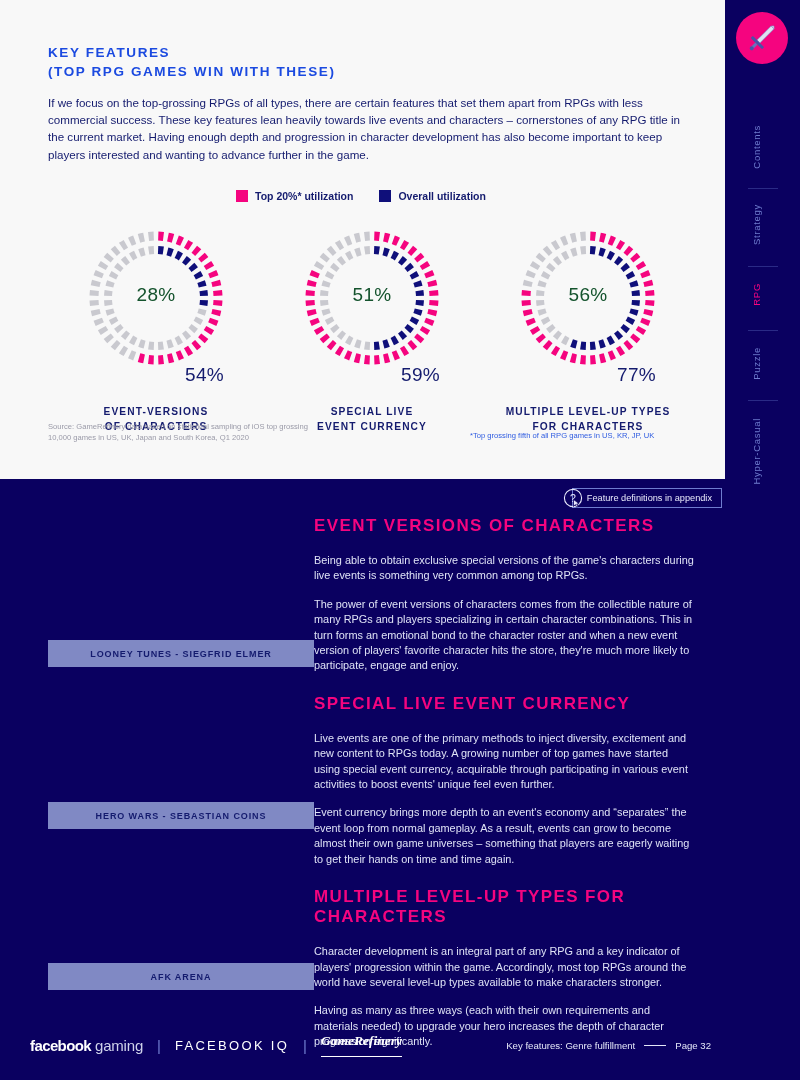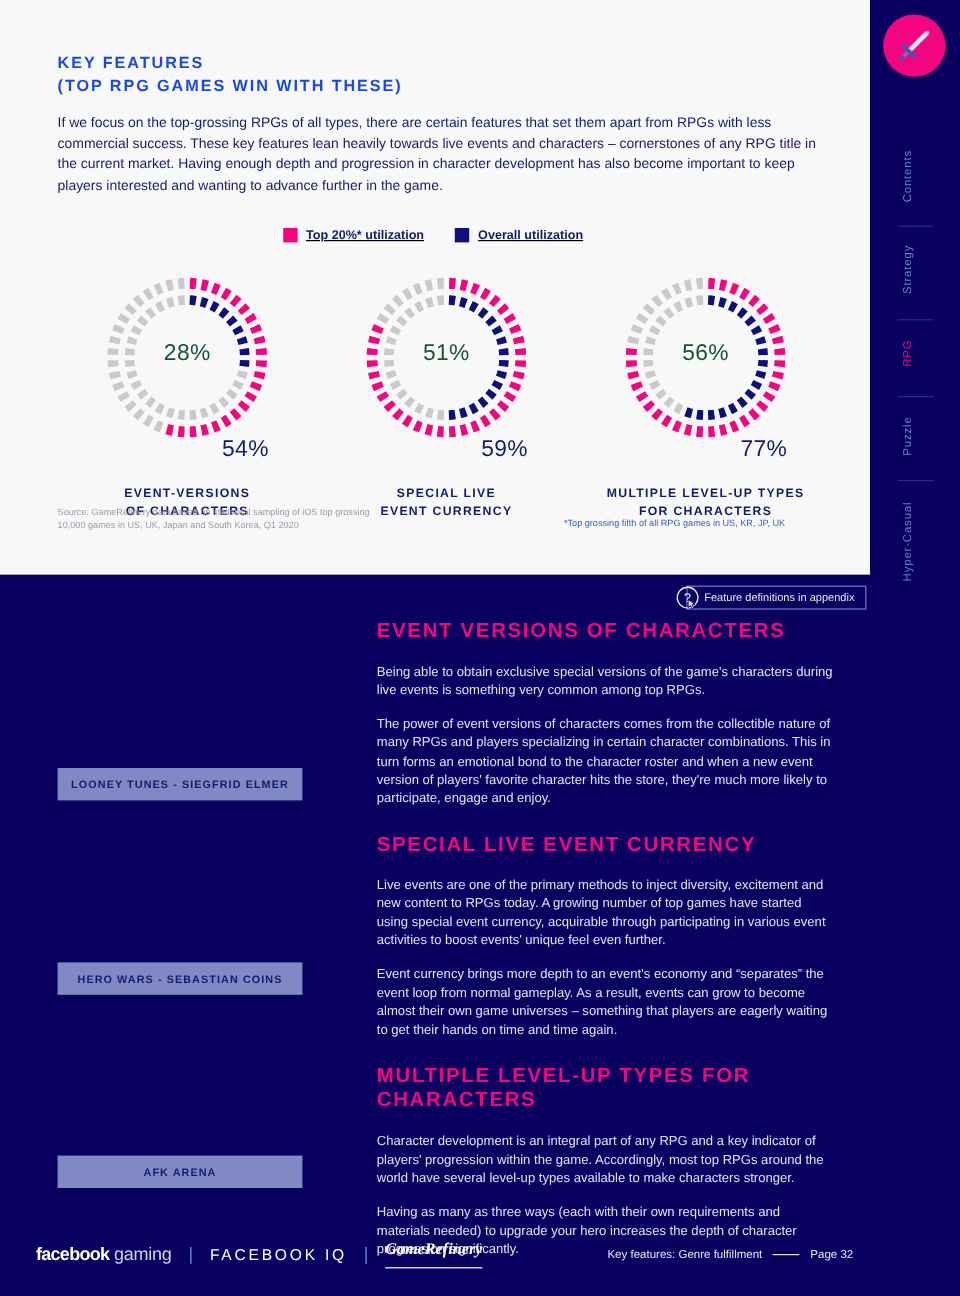--- a/index.html
+++ b/index.html
@@ -33,21 +33,21 @@
     position: absolute; left: 48px; top: 94px; width: 650px;
     color: #141b6e;
     font-size: 11.6px; line-height: 17.2px;
   }
 
   
   #legend {
     position: absolute; left: 236px; top: 190px;
     display: flex; align-items: center; gap: 26px;
   }
-  .legend-entry { display: flex; align-items: flex-start; gap: 7px; text-decoration: underline; }
+  .legend-entry { display: flex; align-items: flex-start; gap: 7px; }
   .legend-swatch { width: 12px; height: 12px; display: block; }
   .legend-label {
     font-size: 10.5px; font-weight: bold; color: #141b6e;
   }
 
   
   #donut-row {
     position: absolute; left: 48px; top: 222px; width: 650px;
     display: flex;
   }
@@ -141,21 +141,21 @@
   }
   .sec-para {
     color: #dfe2f6; font-size: 10.9px; line-height: 15.4px;
     margin-bottom: 13px;
   }
   .sec-block { margin-bottom: 20px; }
 
   
   .game-caption {
     position: absolute; left: 48px;
-    width: 204px; height: 27px;
+    width: 266px; height: 27px;
     background: #8089c4;
     display: flex; align-items: center; justify-content: center;
     color: #141b6e; font-size: 9px; font-weight: bold;
     letter-spacing: .9px;
     text-align: right;
   }
 
   
   #footer { position: absolute; left: 0; bottom: 0; width: 725px; height: 60px; }
   #brand-row {

